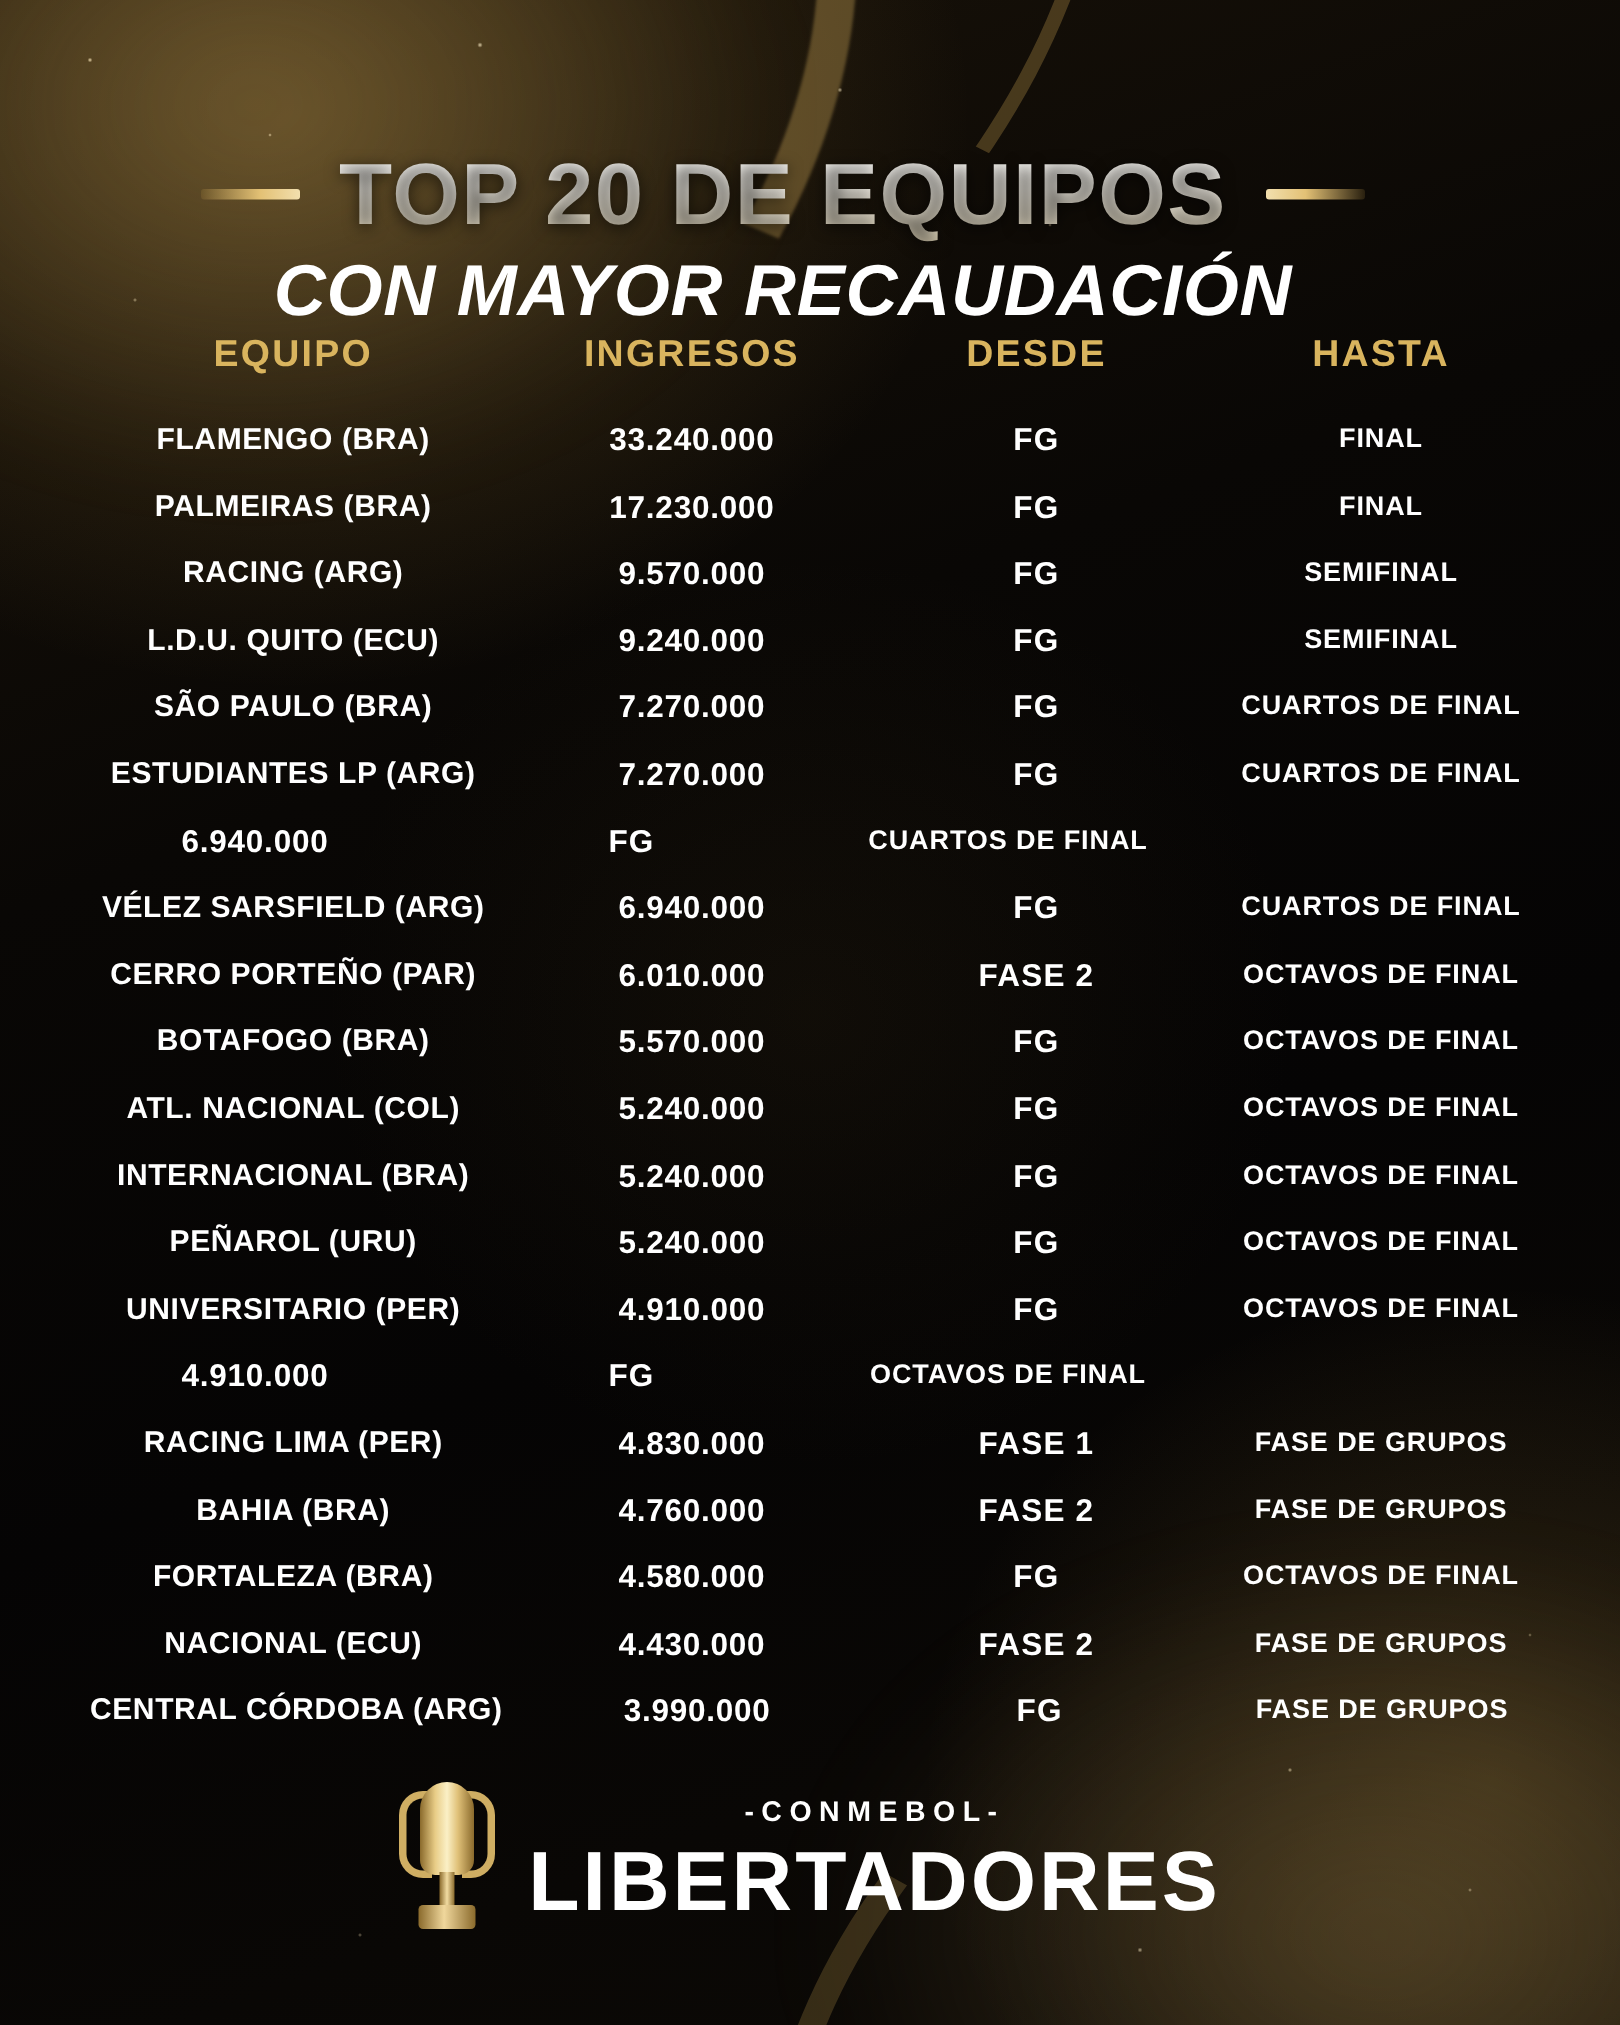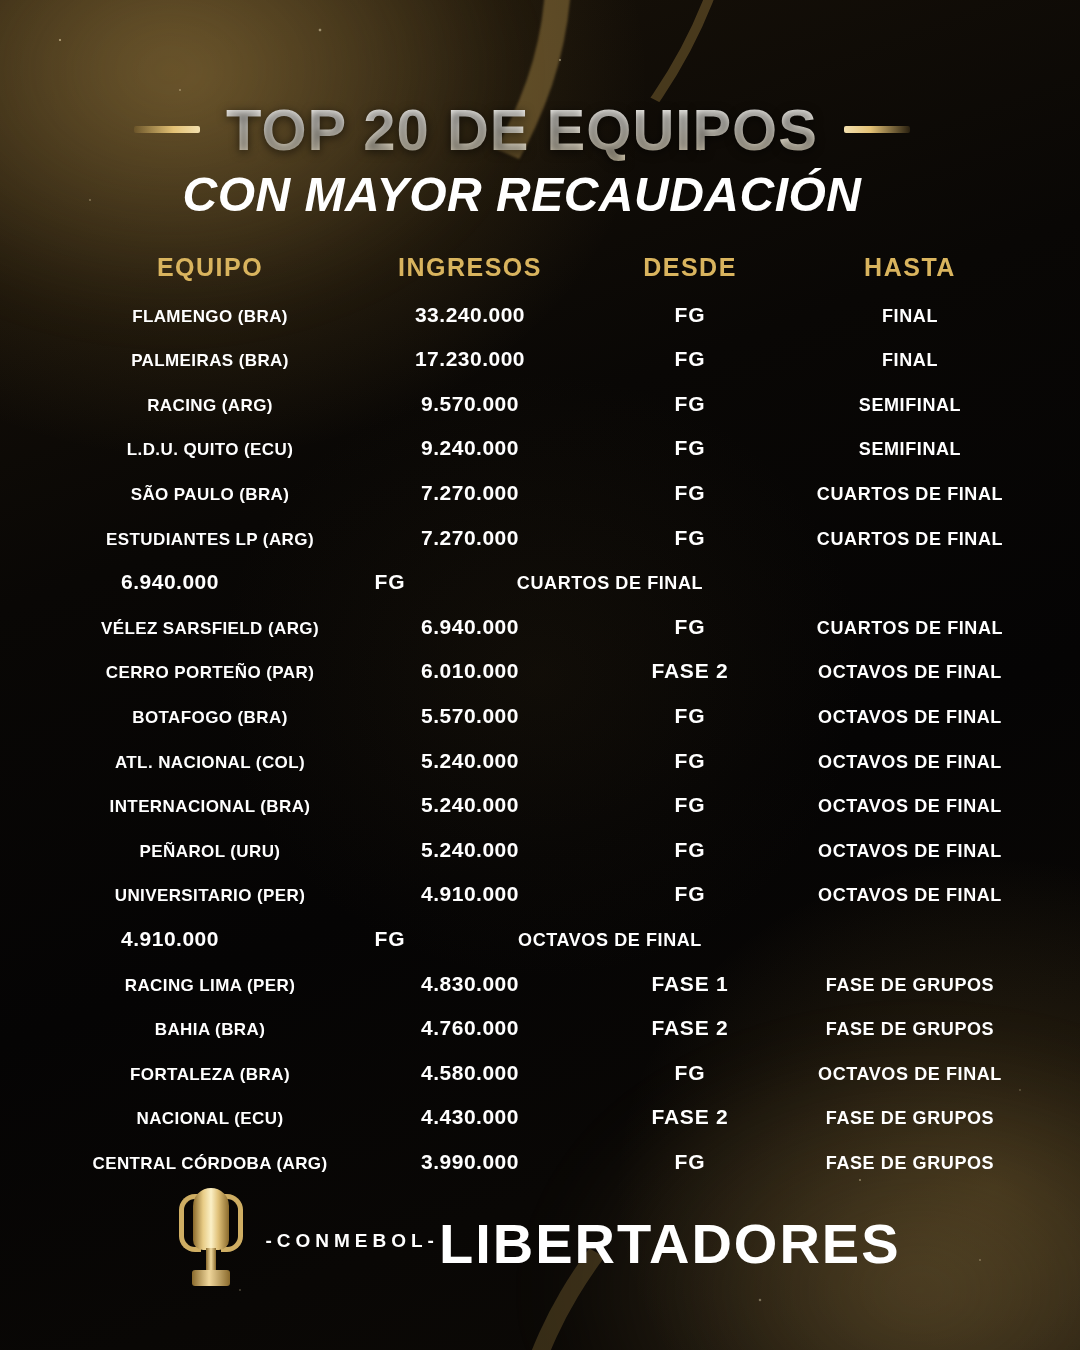--- a/index.html
+++ b/index.html
@@ -155,22 +155,23 @@
 
   
   .table {
     position: absolute;
     top: 222px;
     left: 60px;
     width: 960px;
   }
   .row {
     display: flex;
-    align-items: flex-end;
+    align-items: flex-start;
     height: 44.6px;
+    gap: 31px;
   }
   .col {
     position: relative;
     display: flex;
     align-items: center;
     justify-content: center;
   }
   .c-team    { width: 300px; justify-content: center; }
   .c-income  { width: 220px; }
   .c-from    { width: 220px; }
@@ -186,21 +187,21 @@
     letter-spacing: 1.5px;
   }
 
   .cell-text {
     color: #ffffff;
     font-size: 19px;
     font-weight: bold;
     letter-spacing: 0.4px;
     white-space: nowrap;
   }
-  .c-team .cell-text { font-size: 17px; }
+  .c-team .cell-text { font-size: 20px; }
   .c-income .cell-text { font-size: 21px; letter-spacing: 0.5px; }
   .c-from .cell-text { font-size: 21px; letter-spacing: 0.8px; }
   .c-to .cell-text { font-size: 18px; letter-spacing: 0.6px; }
 
   
   .sep {
     position: absolute;
     top: 228px;
     width: 2px;
     height: 940px;
@@ -259,21 +260,21 @@
   }
   .trophy .base {
     position: absolute;
     left: 13px; top: 82px;
     width: 38px; height: 16px;
     background: linear-gradient(90deg, #8a6a2c 0%, #f0d79c 45%, #8a6a2c 100%);
     border-radius: 3px;
   }
   .brand {
     display: flex;
-    flex-direction: row;
+    flex-direction: column;
     align-items: center;
     line-height: 1;
   }
   .brand-top {
     color: #ffffff;
     font-size: 19px;
     font-weight: bold;
     letter-spacing: 5px;
   }
   .brand-main {

